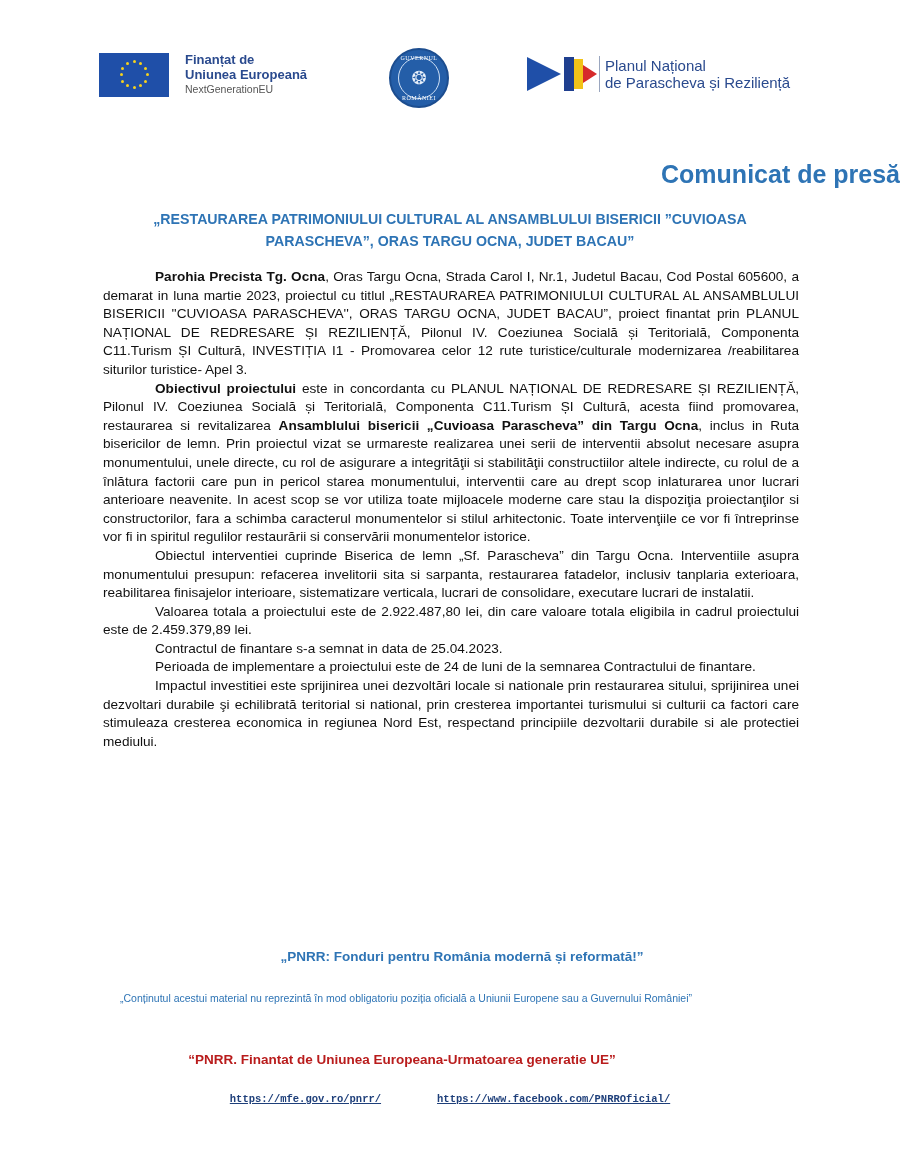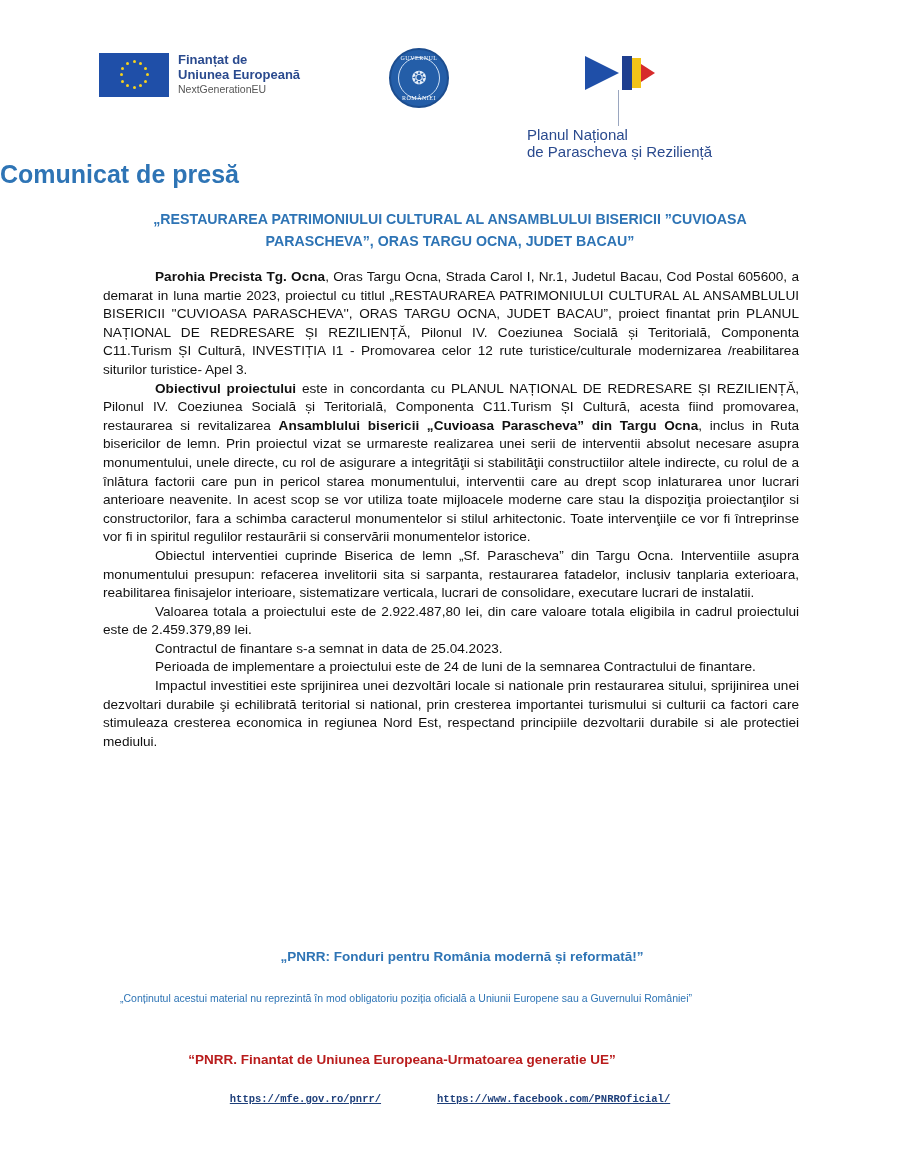--- a/index.html
+++ b/index.html
@@ -2,39 +2,39 @@
 <html><head>
 <meta charset="utf-8">
 <style>
   html, body { margin: 0; padding: 0; background: #ffffff; }
   body { width: 900px; height: 1173px; position: relative; overflow: hidden; font-family: "Liberation Sans", sans-serif; color: #111; }
 
   .header { position: absolute; top: 44px; left: 0; width: 900px; height: 72px; }
   .eu-logo { position: absolute; left: 99px; top: 8px; display: flex; align-items: center; }
   .eu-flag { width: 70px; height: 44px; background: #1f4fa8; position: relative; }
   .eu-flag .star { position: absolute; width: 3px; height: 3px; background: #f7d21c; border-radius: 50%; }
-  .eu-text { margin-left: 9px; }
+  .eu-text { margin-left: 16px; }
   .eu-text .l1, .eu-text .l2 { color: #2a4a8e; font-weight: bold; font-size: 13px; line-height: 15px; }
   .eu-text .l3 { color: #555; font-size: 10.5px; line-height: 15px; }
 
   .gov-seal { position: absolute; left: 389px; top: 4px; width: 60px; height: 60px; border-radius: 50%; background: #245ea8; border: 2px solid #1c4d8f; box-sizing: border-box; display: flex; align-items: center; justify-content: center; }
   .gov-seal .inner { width: 40px; height: 40px; border-radius: 50%; border: 1px solid #cfe0f5; display: flex; align-items: center; justify-content: center; color: #e8f0fa; font-size: 18px; }
   .gov-seal .txt-top { position: absolute; top: 5px; left: 0; width: 100%; text-align: center; color: #fff; font-size: 6px; font-family: "Liberation Serif", serif; letter-spacing: 0.5px; }
   .gov-seal .txt-bot { position: absolute; bottom: 5px; left: 0; width: 100%; text-align: center; color: #fff; font-size: 6px; font-family: "Liberation Serif", serif; letter-spacing: 0.5px; }
 
-  .pnrr-logo { position: absolute; left: 527px; top: 12px; display: flex; align-items: center; flex-direction: column; }
+  .pnrr-logo { position: absolute; left: 527px; top: 12px; display: flex; align-items: center; }
   .pnrr-mark { position: relative; width: 70px; height: 34px; }
   .pnrr-mark .tri-eu { position: absolute; left: 0; top: 0; width: 0; height: 0; border-top: 17px solid transparent; border-bottom: 17px solid transparent; border-left: 34px solid #1f4fa8; }
   .pnrr-mark .bar-blue { position: absolute; left: 37px; top: 0; width: 10px; height: 34px; background: #1f3f8f; }
   .pnrr-mark .bar-yellow { position: absolute; left: 47px; top: 2px; width: 9px; height: 30px; background: #f2c318; }
   .pnrr-mark .tri-red { position: absolute; left: 56px; top: 8px; width: 0; height: 0; border-top: 9px solid transparent; border-bottom: 9px solid transparent; border-left: 14px solid #d62b2b; }
   .pnrr-sep { width: 1px; height: 36px; background: #9aa6bf; margin: 0 5px 0 2px; }
   .pnrr-text { color: #2a4a8e; font-size: 15px; line-height: 17px; }
 
-  .title { position: absolute; top: 160px; left: 0; width: 900px; text-align: left; color: #2e74b5; font-size: 25px; font-weight: bold; font-family: "Liberation Sans", sans-serif; }
+  .title { position: absolute; top: 160px; left: 0; width: 900px; text-align: right; color: #2e74b5; font-size: 25px; font-weight: bold; font-family: "Liberation Sans", sans-serif; }
   .subtitle { position: absolute; top: 208px; left: 120px; width: 660px; text-align: center; color: #2e74b5; font-size: 14.2px; font-weight: bold; line-height: 22px; }
 
   .body { position: absolute; top: 268px; left: 103px; width: 696px; font-size: 13.6px; line-height: 18.6px; text-align: justify; color: #111; }
   .body p { margin: 0; text-indent: 52px; }
   .body b { font-weight: bold; }
   .body a { color: #1f5fb0; text-decoration: underline; }
   .contact { font-style: italic; margin-top: 19px !important; }
 
   .slogan { position: absolute; top: 949px; left: 12px; width: 900px; text-align: center; color: #2e74b5; font-weight: bold; font-size: 13.5px; }
   .disclaimer { position: absolute; top: 992px; left: 0; width: 812px; text-align: center; color: #2e74b5; font-size: 10.5px; }

